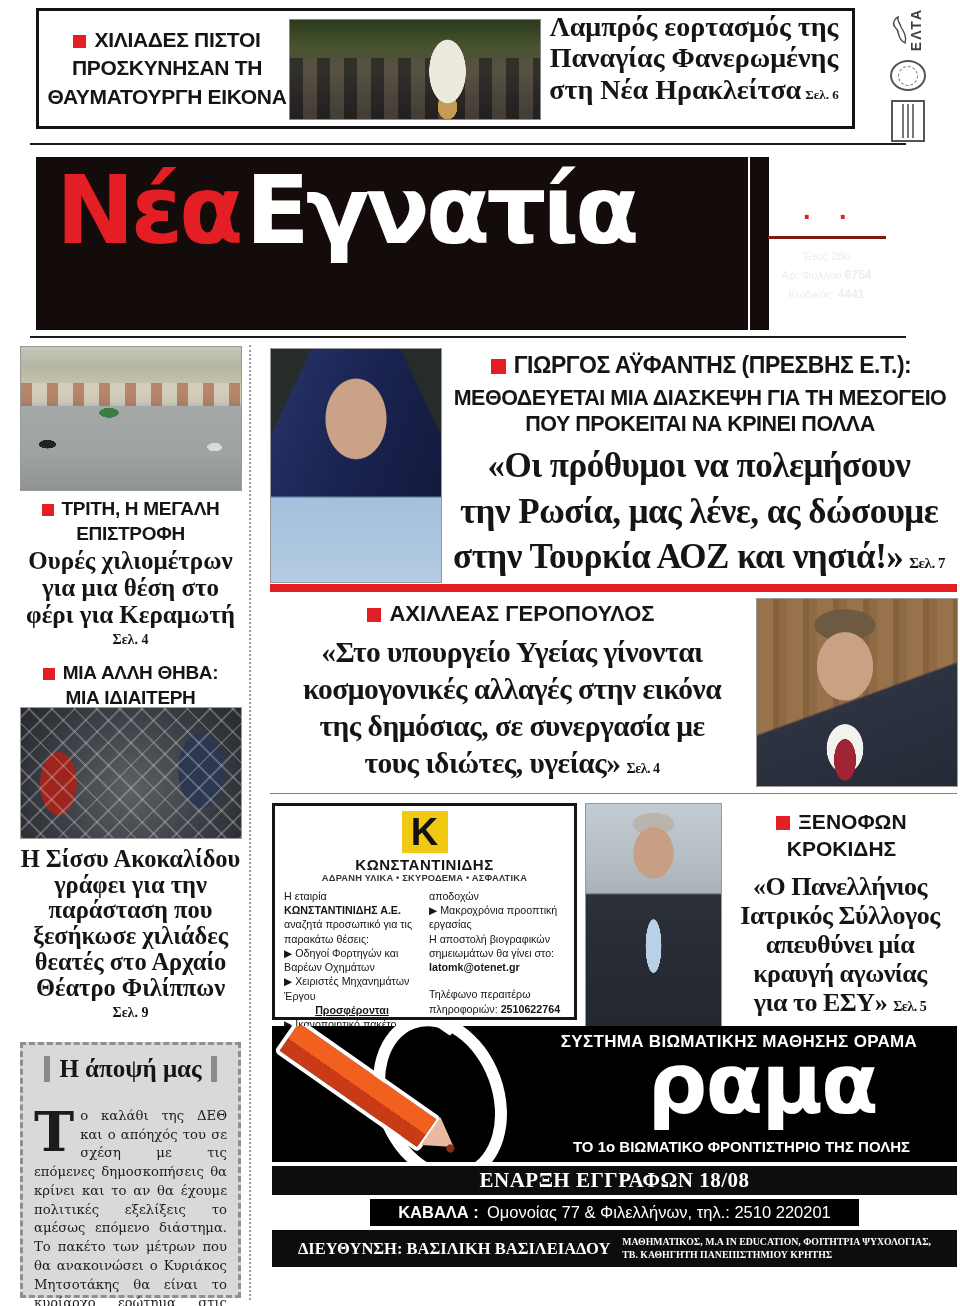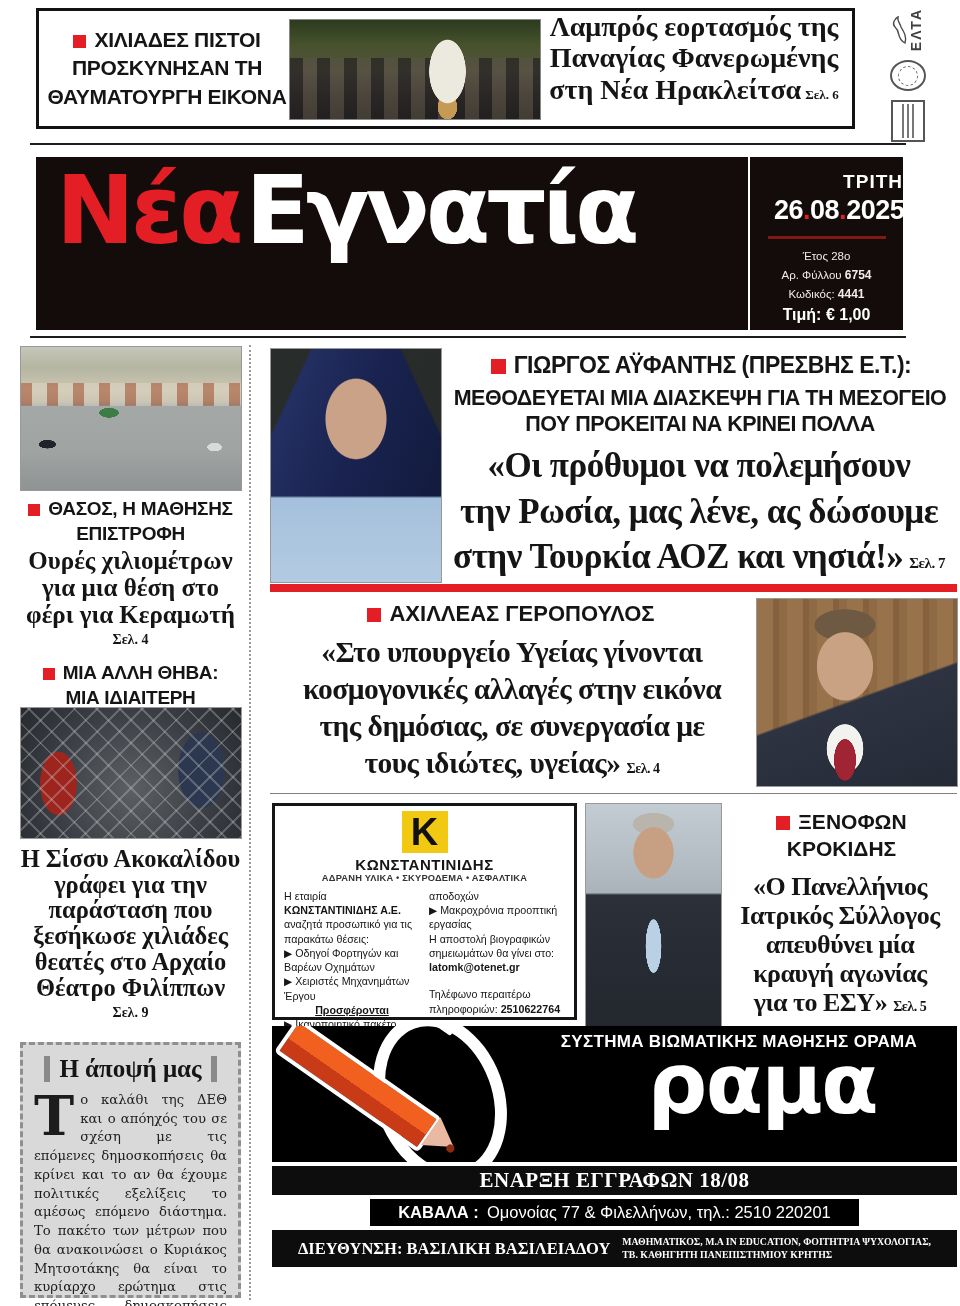--- a/index.html
+++ b/index.html
@@ -27,21 +27,21 @@
   .elta-label-box{width:40px;height:26px;border:2px solid #555;display:flex;flex-direction:column;justify-content:center;gap:3px;padding:2px;}
   .elta-label-box i{display:block;height:2px;background:#777;}
   .elta-circle{width:32px;height:32px;border:2px solid #555;border-radius:50%;display:flex;align-items:center;justify-content:center;}
   .elta-circle::after{content:"";width:18px;height:18px;border:1px dashed #666;border-radius:50%;}
   .elta-brand{display:flex;flex-direction:column;align-items:center;}
   .elta-text{font-weight:bold;font-size:14px;letter-spacing:2px;color:#3f3f3f;}
 
   .hrule{height:2px;background:#1d1d1d;}
 
   
-  .mast{left:36px;top:157px;width:867px;height:173px;background:#140c0a;}
+  .mast{left:36px;top:157px;width:733px;height:173px;background:#140c0a;}
   .mast-logo{left:20px;top:2px;font-weight:bold;font-size:94px;letter-spacing:-4px;line-height:1.1;font-family:"DejaVu Sans",sans-serif;}
   .mast-logo .red{color:#e31e24;}
   .mast-logo .white{color:#ffffff;margin-left:6px;}
   .mast-tagline{left:148px;bottom:13px;color:#fff;font-weight:bold;font-size:15px;letter-spacing:0.6px;display:flex;align-items:flex-end;gap:12px;}
   .gdesc{display:inline-block;width:24px;height:42px;background:#fff;transform:translateY(10px);}
   .mast-div{left:712px;top:0;width:2px;height:173px;background:#ffffff;}
   .mast-date{left:714px;top:0;width:153px;height:173px;color:#fff;box-sizing:border-box;padding:14px 0 0 0;text-align:center;}
   .day{text-align:right;padding-left:20px;font-weight:bold;font-size:19px;letter-spacing:1px;}
   .ddate{text-align:left;padding-left:24px;font-weight:bold;font-size:27px;letter-spacing:-0.5px;margin-top:2px;}
   .ddate .dot{color:#e31e24;}
@@ -52,21 +52,21 @@
 
   
   .lc-kicker{width:221px;text-align:center;font-weight:bold;font-size:19px;line-height:1.3;letter-spacing:-0.3px;}
   .lc-kicker .rsq{width:12px;height:12px;}
   .lc-head{width:221px;text-align:center;font-weight:bold;}
   .lc-pref{width:221px;text-align:center;font-weight:bold;font-size:14px;}
   .ph{border:1px solid #999;}
   .dotline{left:249px;top:345px;height:955px;border-left:2px dotted #9a9a9a;}
 
   .opinion{left:20px;top:1042px;width:221px;height:256px;background:#d9d9d9;border:3px dashed #8f8f8f;box-sizing:border-box;padding:10px 11px 8px;}
-  .op-title{display:flex;align-items:center;justify-content:center;gap:9px;margin-bottom:8px;}
+  .op-title{display:flex;align-items:center;justify-content:center;gap:9px;margin-bottom:24px;}
   .op-bar{display:inline-block;width:6px;height:26px;background:#8a8a8a;}
   .op-title-text{font-family:"Liberation Serif","DejaVu Serif",serif;font-weight:bold;font-size:25px;}
   .op-body{font-family:"DejaVu Serif",serif;font-size:13.2px;line-height:1.42;text-align:justify;color:#1c1c1c;}
   .op-drop{float:left;font-family:"DejaVu Serif",serif;font-weight:bold;font-size:54px;line-height:0.8;margin:4px 6px 0 0;}
 
   
   .ms-kicker{left:444px;top:352px;width:514px;text-align:center;font-weight:bold;font-size:23px;letter-spacing:-0.5px;}
   .ms-kicker .rsq{width:15px;height:15px;}
   .ms-subhead{left:442px;top:385px;width:516px;text-align:center;font-weight:bold;font-size:21.5px;line-height:1.22;letter-spacing:-0.5px;}
   .ms-head{left:440px;top:443px;width:518px;text-align:center;font-weight:bold;font-size:35px;line-height:1.3;letter-spacing:-0.5px;}
@@ -215,21 +215,21 @@
       </div>
       <div class="price"><span>Τιμή: </span><span>€ 1,00</span></div>
     </div>
   </div>
 
   <div class="abs hrule" style="left:30px;top:336px;width:876px;"></div>
   <div class="abs dotline"></div>
 
   <div class="abs ph ph-thassos"></div>
   <div class="abs lc-kicker" style="left:20px;top:497px;">
-    <span class="rsq"></span><span class="plines">ΘΑΣΟΣ, Η ΜΑΘΗΣΗΣ
+    <span class="rsq"></span><span class="plines">ΤΡΙΤΗ, Η ΜΕΓΑΛΗ
 ΕΠΙΣΤΡΟΦΗ</span>
   </div>
   <div class="abs lc-head serif plines" style="left:20px;top:547px;font-size:25px;line-height:1.08;">Ουρές χιλιομέτρων
 για μια θέση στο
 φέρι για Κεραμωτή</div>
   <div class="abs lc-pref serif" style="left:20px;top:632px;">Σελ. 4</div>
 
   <div class="abs lc-kicker" style="left:20px;top:661px;">
     <span class="rsq"></span><span class="plines">ΜΙΑ ΑΛΛΗ ΘΗΒΑ:
 ΜΙΑ ΙΔΙΑΙΤΕΡΗ ΠΑΡΑΣΤΑΣΗ</span>
@@ -320,20 +320,21 @@
       <div class="o-logo">
         <div class="o-ring"></div>
         <div class="o-dash"></div>
         <div class="o-pencil">
           <span class="tip"></span>
             <span class="lead"></span>
         </div>
       </div>
       <div class="o-system">ΣΥΣΤΗΜΑ ΒΙΩΜΑΤΙΚΗΣ ΜΑΘΗΣΗΣ ΟΡΑΜΑ</div>
       <div class="o-word">ραμα</div>
+      <div class="o-tag">ΤΟ 1ο ΒΙΩΜΑΤΙΚΟ ΦΡΟΝΤΙΣΤΗΡΙΟ ΤΗΣ ΠΟΛΗΣ</div>
     </div>
     <div class="o-strip o-s2">ΕΝΑΡΞΗ ΕΓΓΡΑΦΩΝ 18/08</div>
     <div class="o-s3">
       <div class="o-s3-inner">
         <span class="o-s3-label">ΚΑΒΑΛΑ :</span>
         <span class="o-s3-value">Ομονοίας 77 &amp; Φιλελλήνων, τηλ.: 2510 220201</span>
       </div>
     </div>
     <div class="o-strip o-s4">
       <span>ΔΙΕΥΘΥΝΣΗ: ΒΑΣΙΛΙΚΗ ΒΑΣΙΛΕΙΑΔΟΥ</span>

